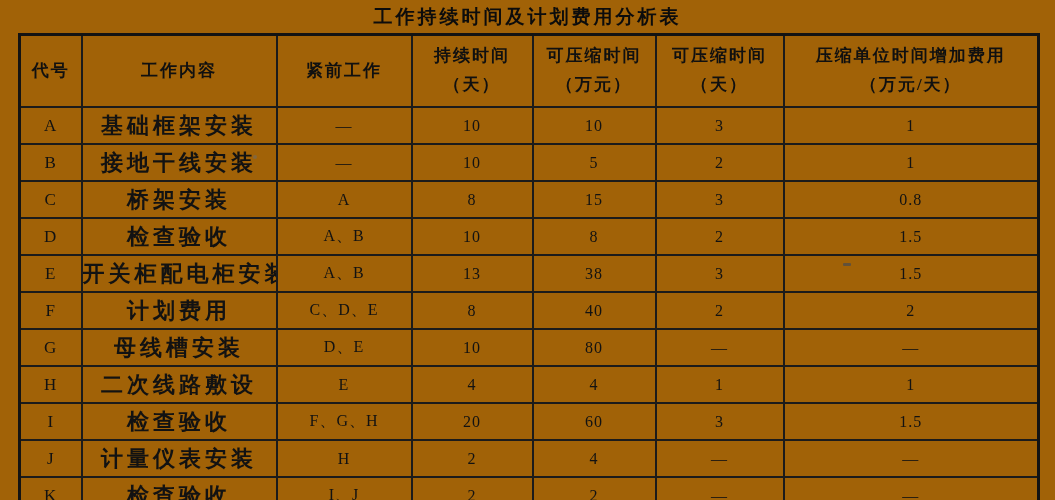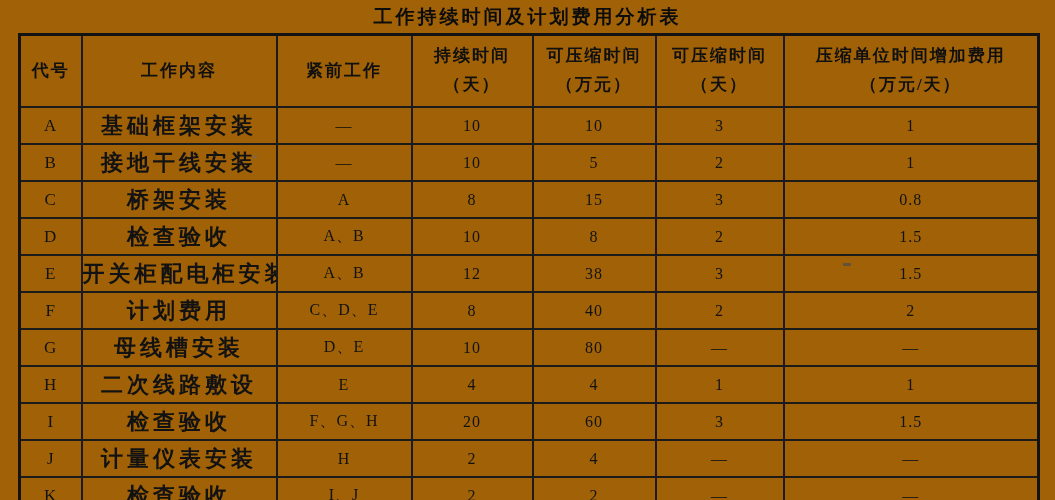--- a/index.html
+++ b/index.html
@@ -143,21 +143,21 @@
           <td class="c-predecessor">A、B</td>
           <td class="c-duration">10</td>
           <td class="c-planned_cost">8</td>
           <td class="c-compressible_time">2</td>
           <td class="c-crash_cost">1.5</td>
         </tr>
         <tr>
           <td class="c-code">E</td>
           <td class="c-content">开关柜配电柜安装</td>
           <td class="c-predecessor">A、B</td>
-          <td class="c-duration">12</td>
+          <td class="c-duration">13</td>
           <td class="c-planned_cost">38</td>
           <td class="c-compressible_time">3</td>
           <td class="c-crash_cost">1.5</td>
         </tr>
         <tr>
           <td class="c-code">F</td>
           <td class="c-content">计划费用</td>
           <td class="c-predecessor">C、D、E</td>
           <td class="c-duration">8</td>
           <td class="c-planned_cost">40</td>

